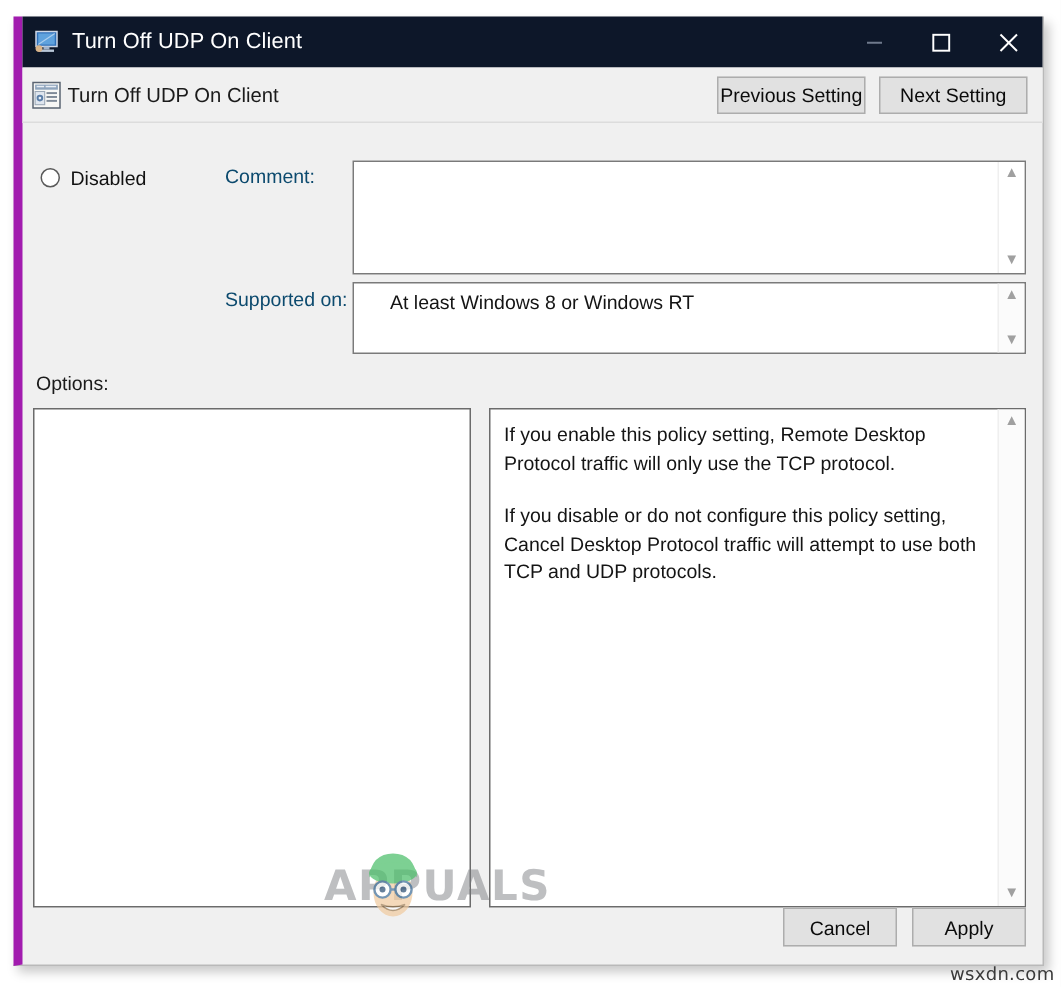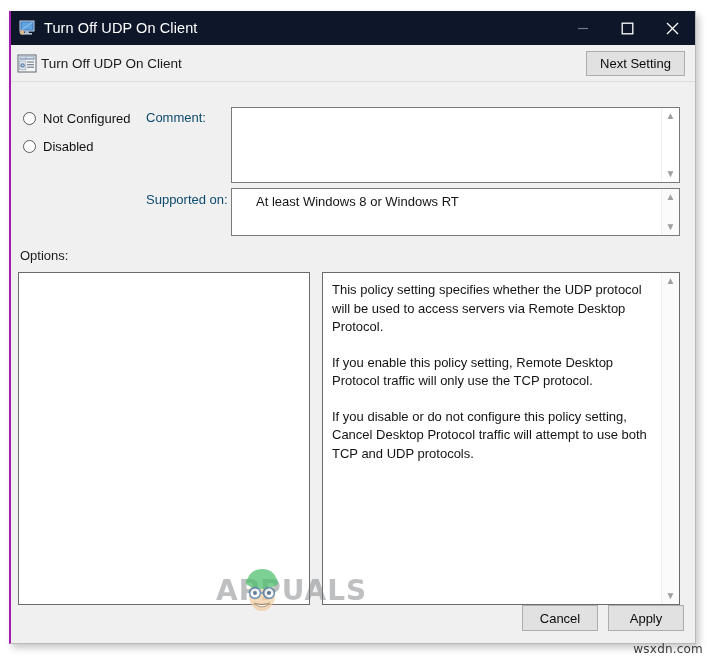--- a/index.html
+++ b/index.html
@@ -14,21 +14,21 @@
     width: 707px; height: 658px;
     background: #ffffff;
   }
 
   
   .window {
     position: absolute;
     left: 9px; top: 11px;
     width: 687px; height: 633px;
     background: #f0f0f0;
-    border-left: 2px solid #a21caf;
+    border-left: 6px solid #a21caf;
     border-right: 1px solid #b9b9b9;
     border-bottom: 1px solid #b9b9b9;
     box-sizing: border-box;
     box-shadow: 3px 4px 7px rgba(0,0,0,0.22);
   }
 
   
   .titlebar {
     position: absolute; left: 0; top: 0;
     width: 100%; height: 34px;
@@ -272,31 +272,28 @@
           <circle cx="5.6" cy="11.4" r="2.2" fill="#5b7ea8"></circle>
           <circle cx="5.6" cy="11.4" r="0.9" fill="#e6eef7"></circle>
           <rect x="10" y="7.4" width="7" height="1.3" fill="#7f8a98"></rect>
           <rect x="10" y="10" width="7" height="1.3" fill="#7f8a98"></rect>
           <rect x="10" y="12.6" width="7" height="1.3" fill="#7f8a98"></rect>
         </svg>
       </span>
       <span class="cmdbar-title">Turn Off UDP On Client</span>
 
       <div class="nav-buttons">
+        <button class="btn wide">Previous Setting</button>
         <button class="btn wide">Next Setting</button>
       </div>
     </div>
 
     <div class="content">
 
       <div class="radios">
-        <div class="radio-row">
-          <span class="radio-dot"></span>
-          <span class="radio-label">Not Configured</span>
-        </div>
         <div class="radio-row">
           <span class="radio-dot"></span>
           <span class="radio-label">Disabled</span>
         </div>
       </div>
 
       <div class="field-label" style="left:135px; top:28px;">Comment:</div>
       <div class="textbox" style="left:220px; top:25px; width:449px; height:76px;">
         <div class="val"></div>
         <div class="scroll">
@@ -316,21 +313,20 @@
 
       <div class="section-label" style="left:9px; top:166px;">Options:</div>
       <div class="section-label" style="left:313px; top:166px;margin-top:48px;">Help:</div>
 
       <div class="pane" style="left:7px; top:190px; width:292px; height:333px;">
         <div class="val" style="font-size:13px;padding:6px;"></div>
       </div>
 
       <div class="pane" style="left:311px; top:190px; width:358px; height:333px;">
         <div class="help-text">
-          <p>This policy setting specifies whether the UDP protocol will be used to access servers via Remote Desktop Protocol.</p>
           <p>If you enable this policy setting, Remote Desktop Protocol traffic will only use the TCP protocol.</p>
           <p>If you disable or do not configure this policy setting, Cancel Desktop Protocol traffic will attempt to use both TCP and UDP protocols.</p>
         </div>
         <div class="scroll track-gray">
           <span class="arrow">▲</span>
           <span class="arrow">▼</span>
         </div>
       </div>
 
       <div class="footer-buttons">

